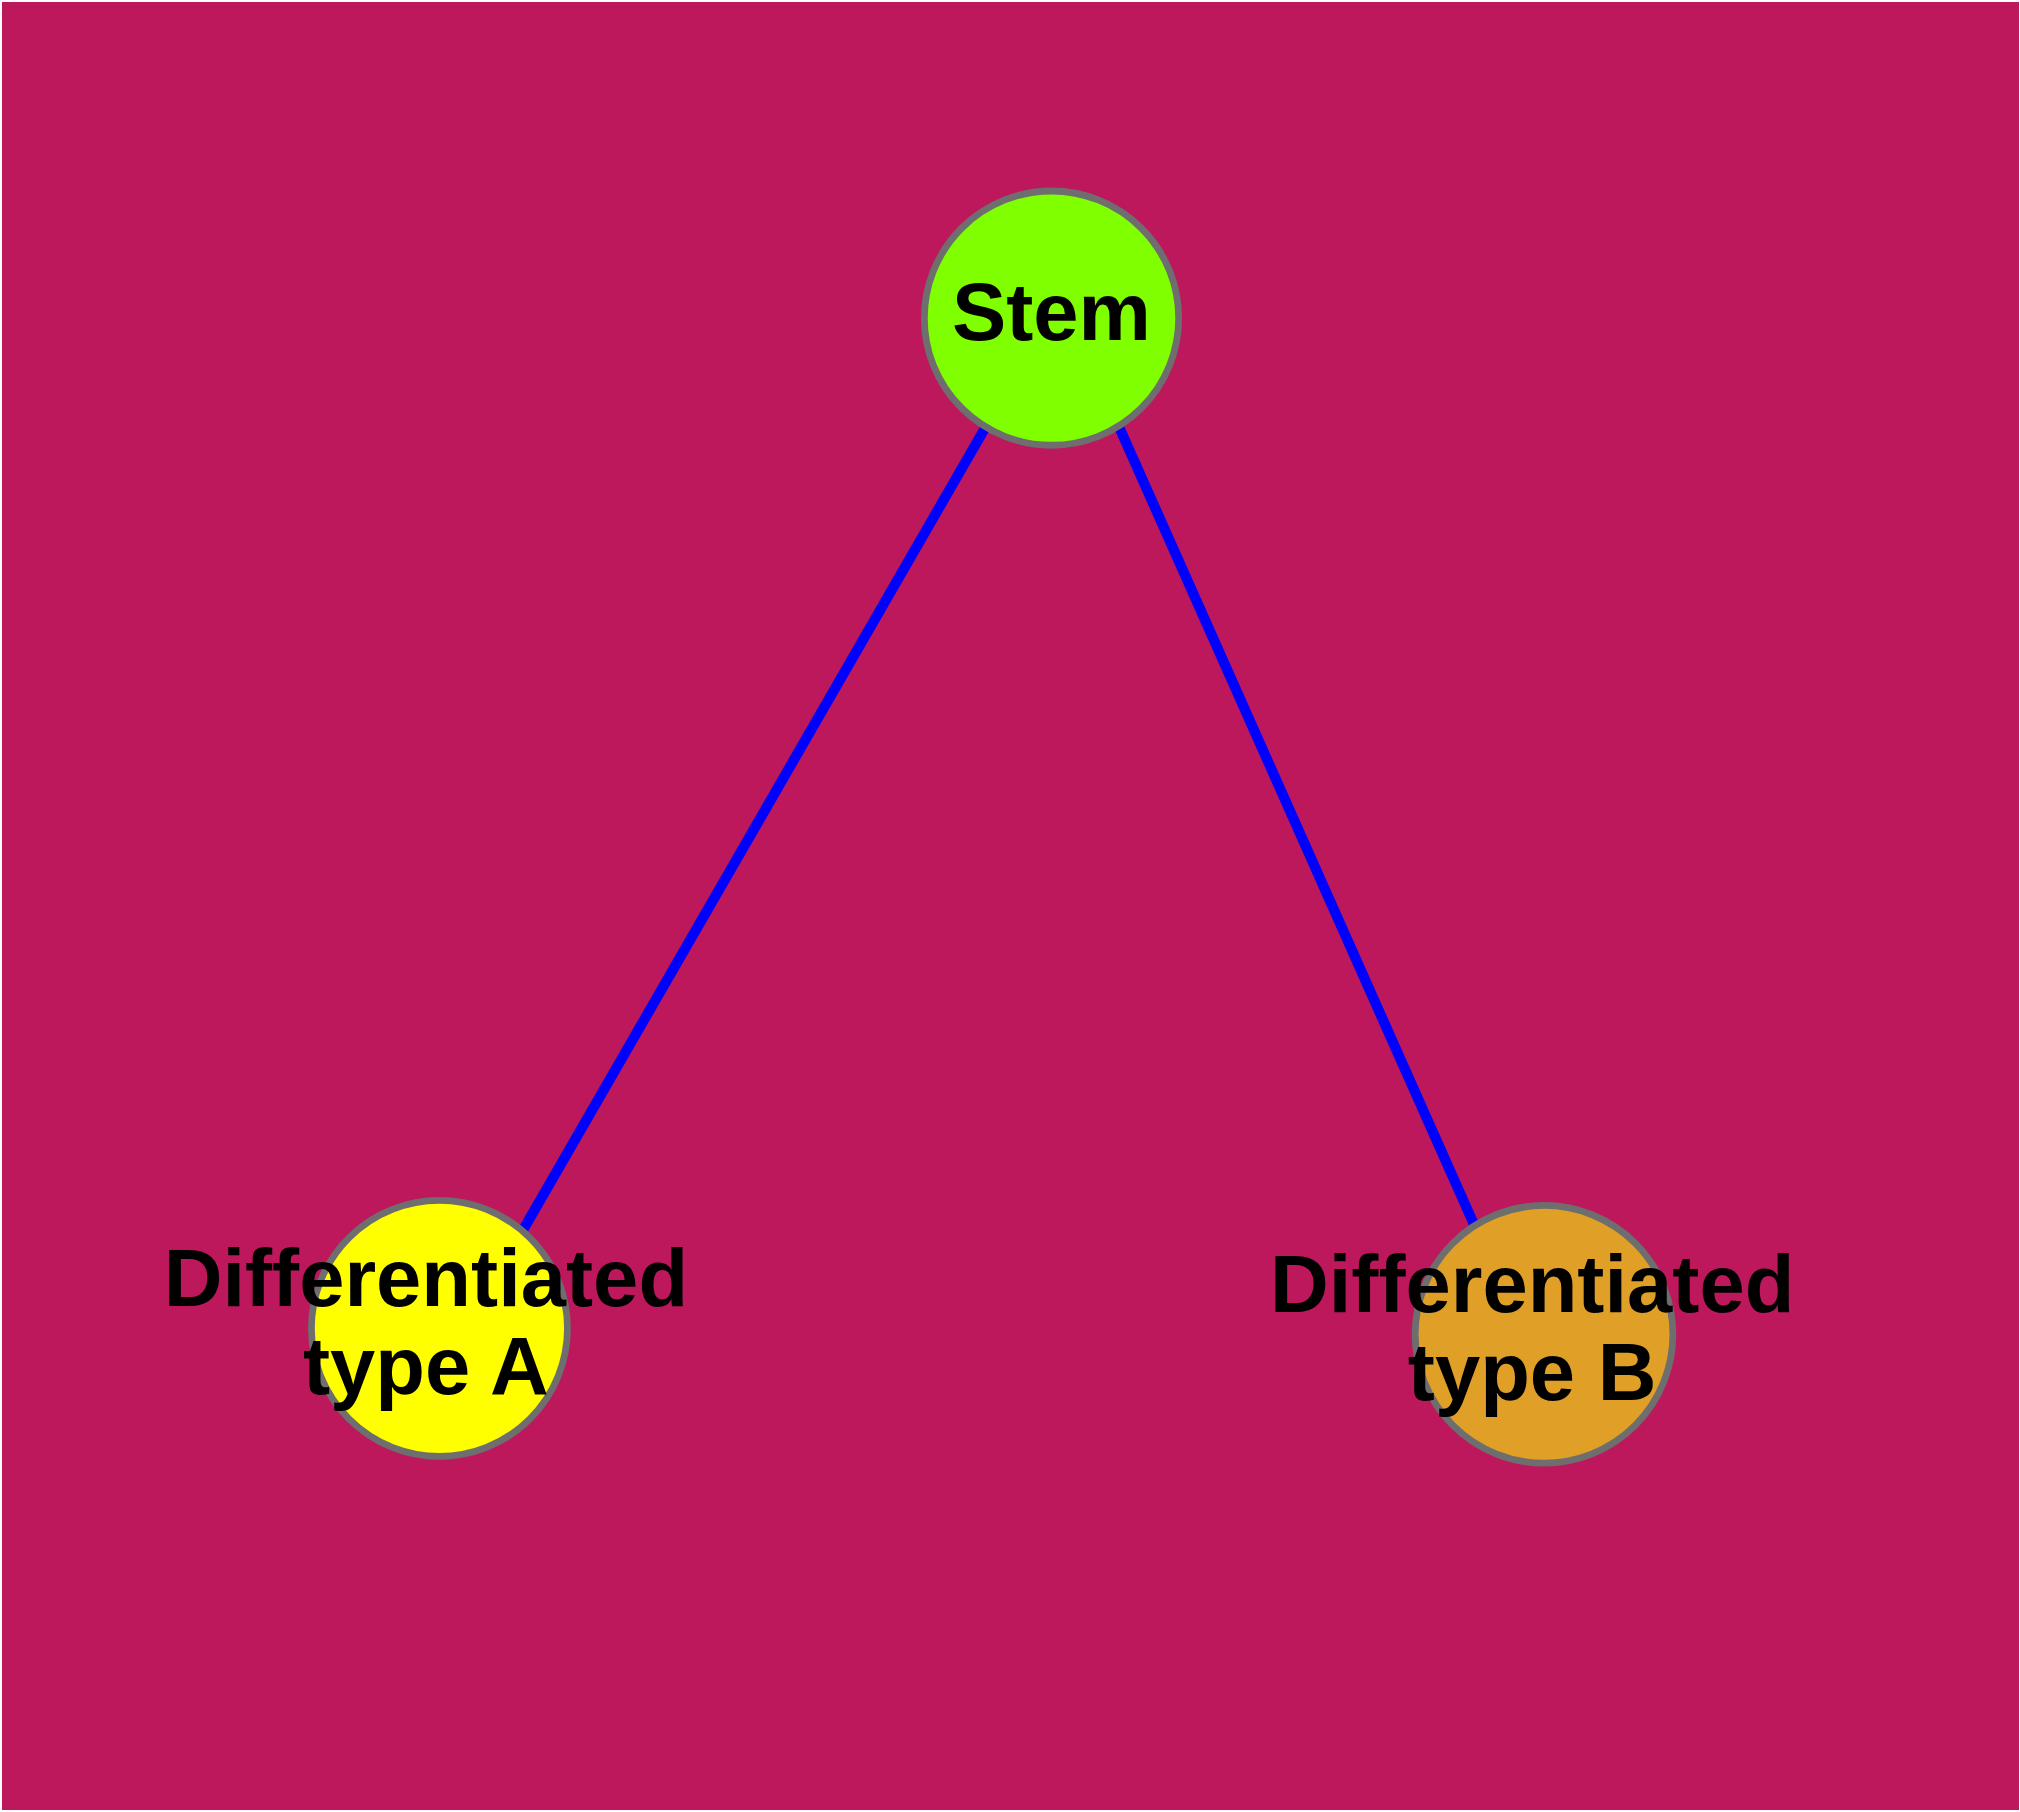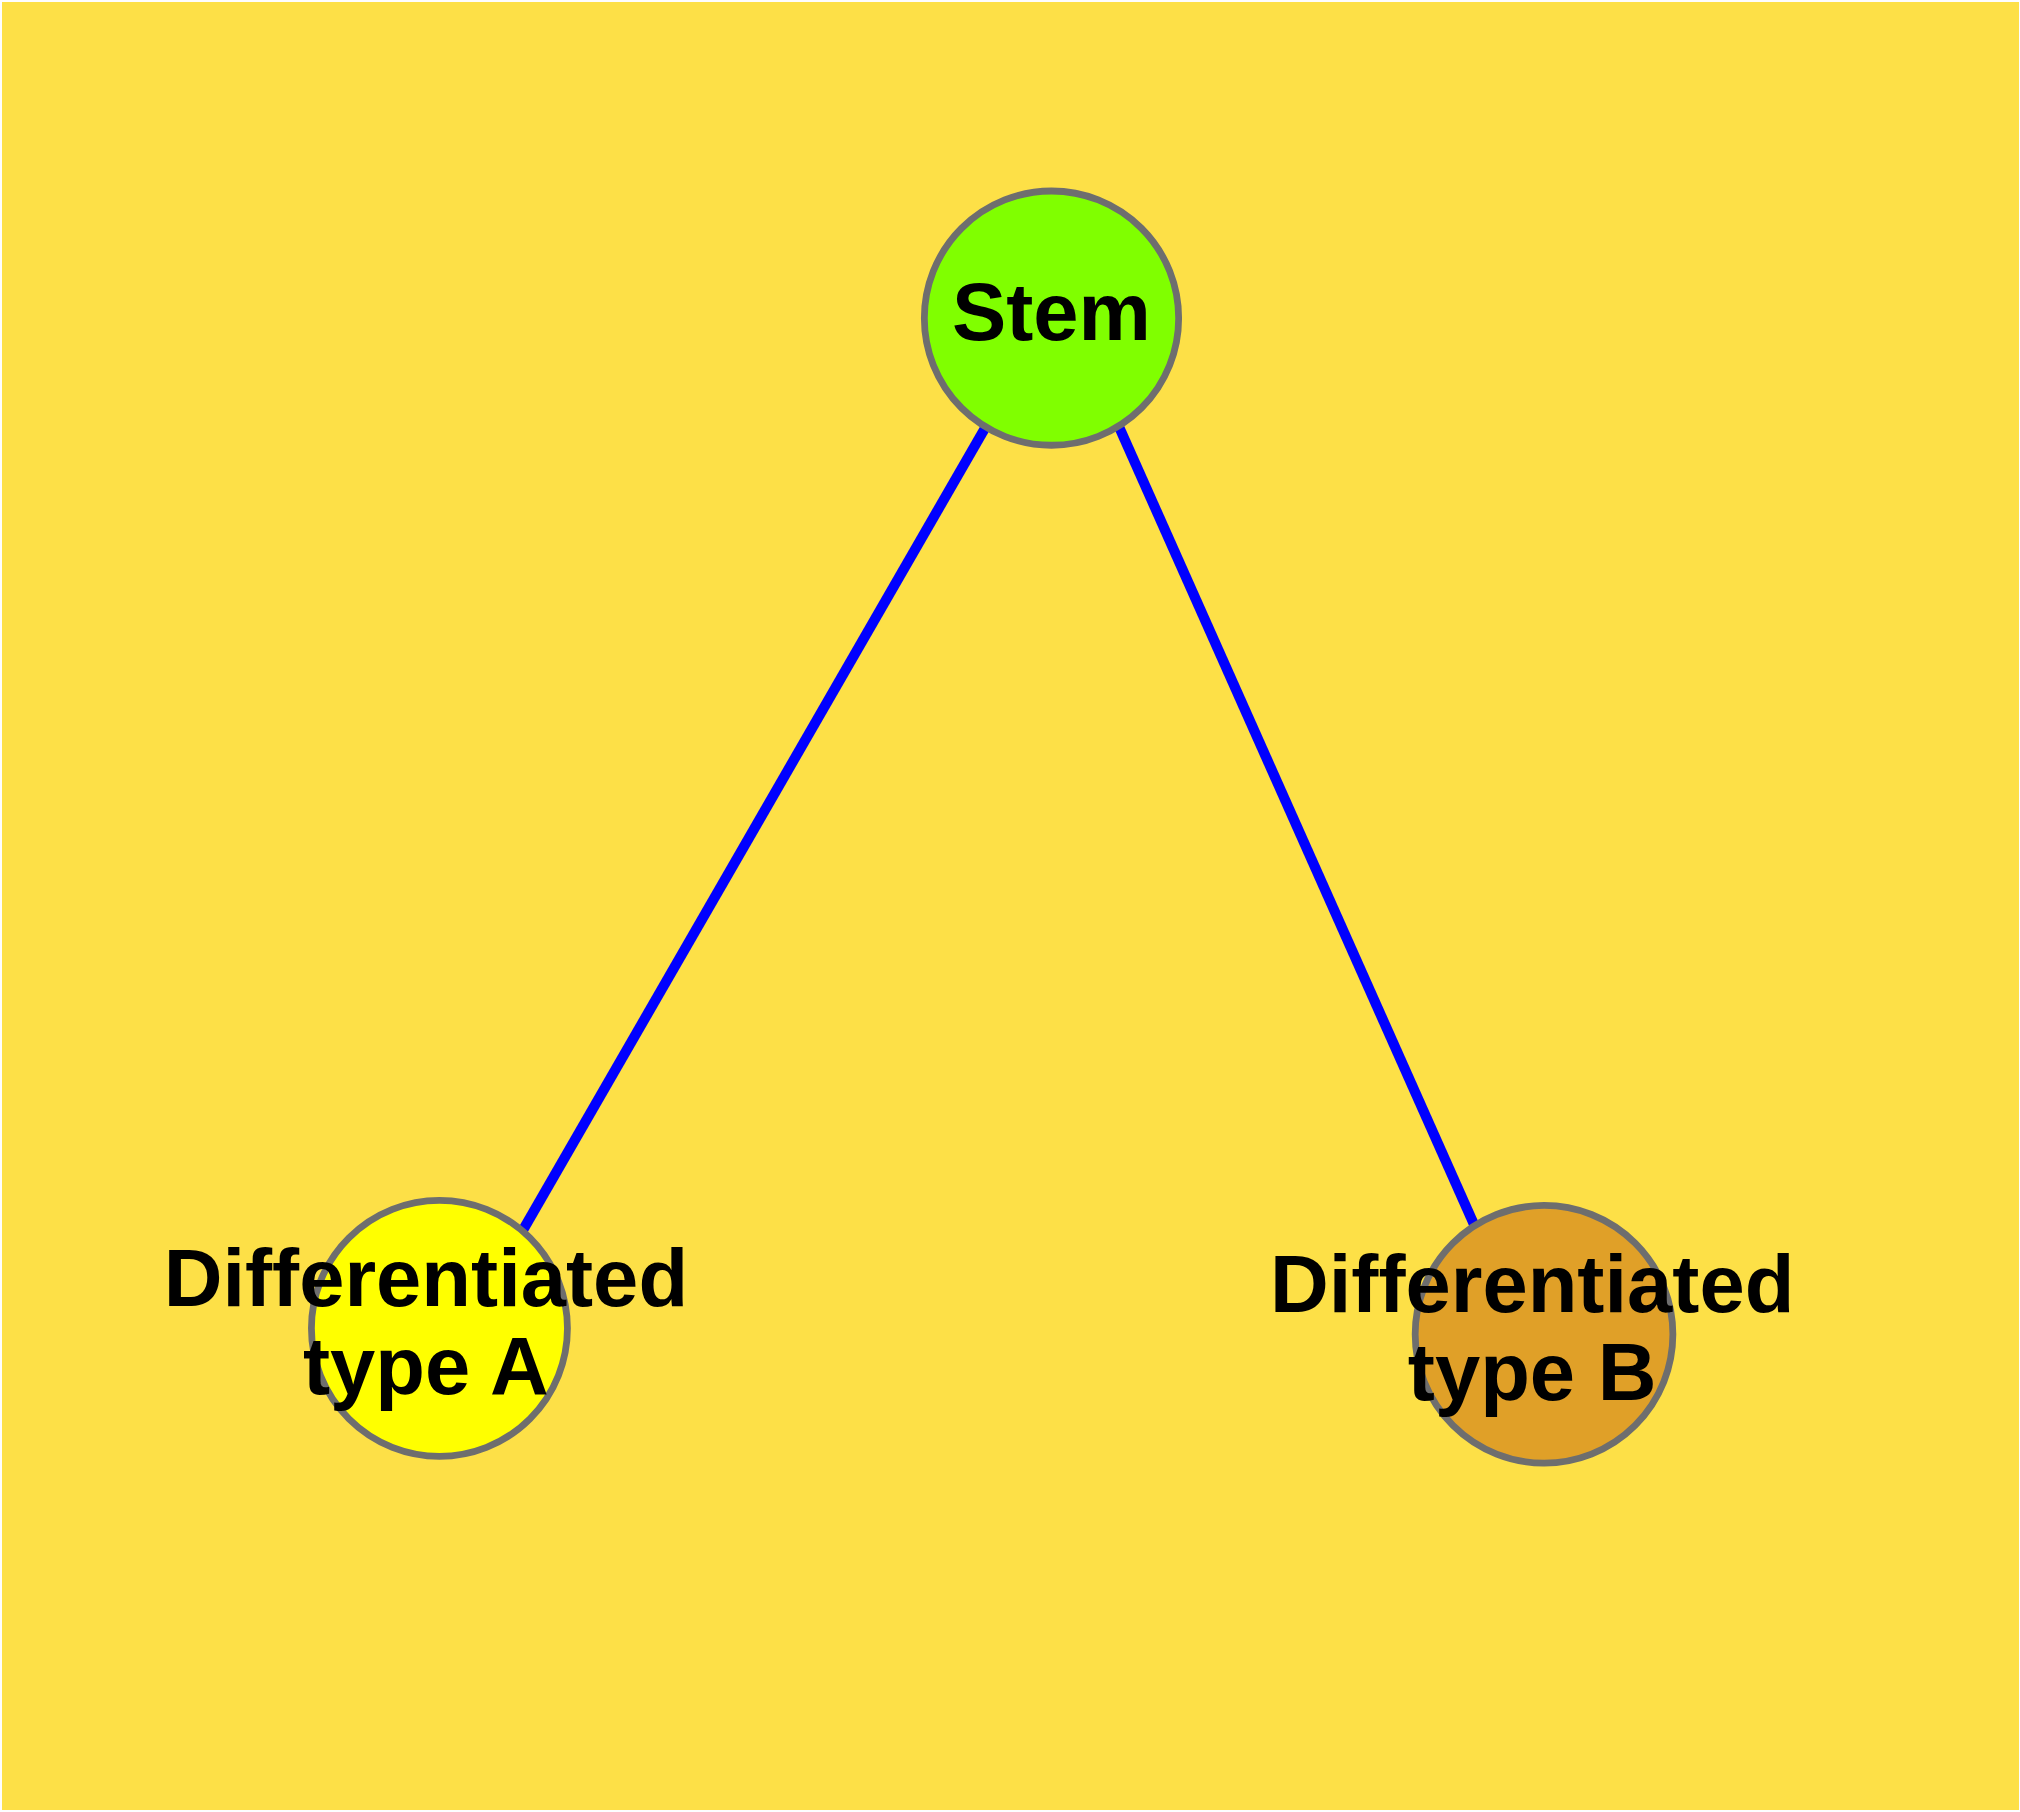--- a/index.html
+++ b/index.html
@@ -36,21 +36,21 @@
     font-family: "Liberation Sans", sans-serif;
     font-weight: bold;
     fill: #000000;
     text-anchor: middle;
     dominant-baseline: middle;
   }
 </style>
 </head>
 <body>
 
-<div id="canvas" style="width: 2021px; height: 1812px; background: #fde047; border-color: rgb(253, 253, 255);">
+<div id="canvas" style="width: 2021px; height: 1812px; background: #be185d; border-color: rgb(253, 253, 255);">
   <svg id="graph-svg" viewBox="0 0 2384 2138" xmlns="http://www.w3.org/2000/svg" preserveAspectRatio="none">
     <g id="edge-layer">
         <line class="edge-line" x1="1160" y1="502" x2="614" y2="1450" stroke="#0000ff" stroke-width="12"></line>
         <line class="edge-line" x1="1318" y1="502" x2="1738" y2="1446" stroke="#0000ff" stroke-width="12"></line>
       </g>
     <g id="node-layer">
         <circle class="node-circle" cx="1238" cy="373" r="150" fill="#80ff00" stroke="#6e6e6e" stroke-width="8"></circle>
         <circle class="node-circle" cx="516" cy="1565" r="151" fill="#ffff00" stroke="#6e6e6e" stroke-width="8"></circle>
         <circle class="node-circle" cx="1819" cy="1572" r="152" fill="#e0a028" stroke="#6e6e6e" stroke-width="8"></circle>
       </g>

